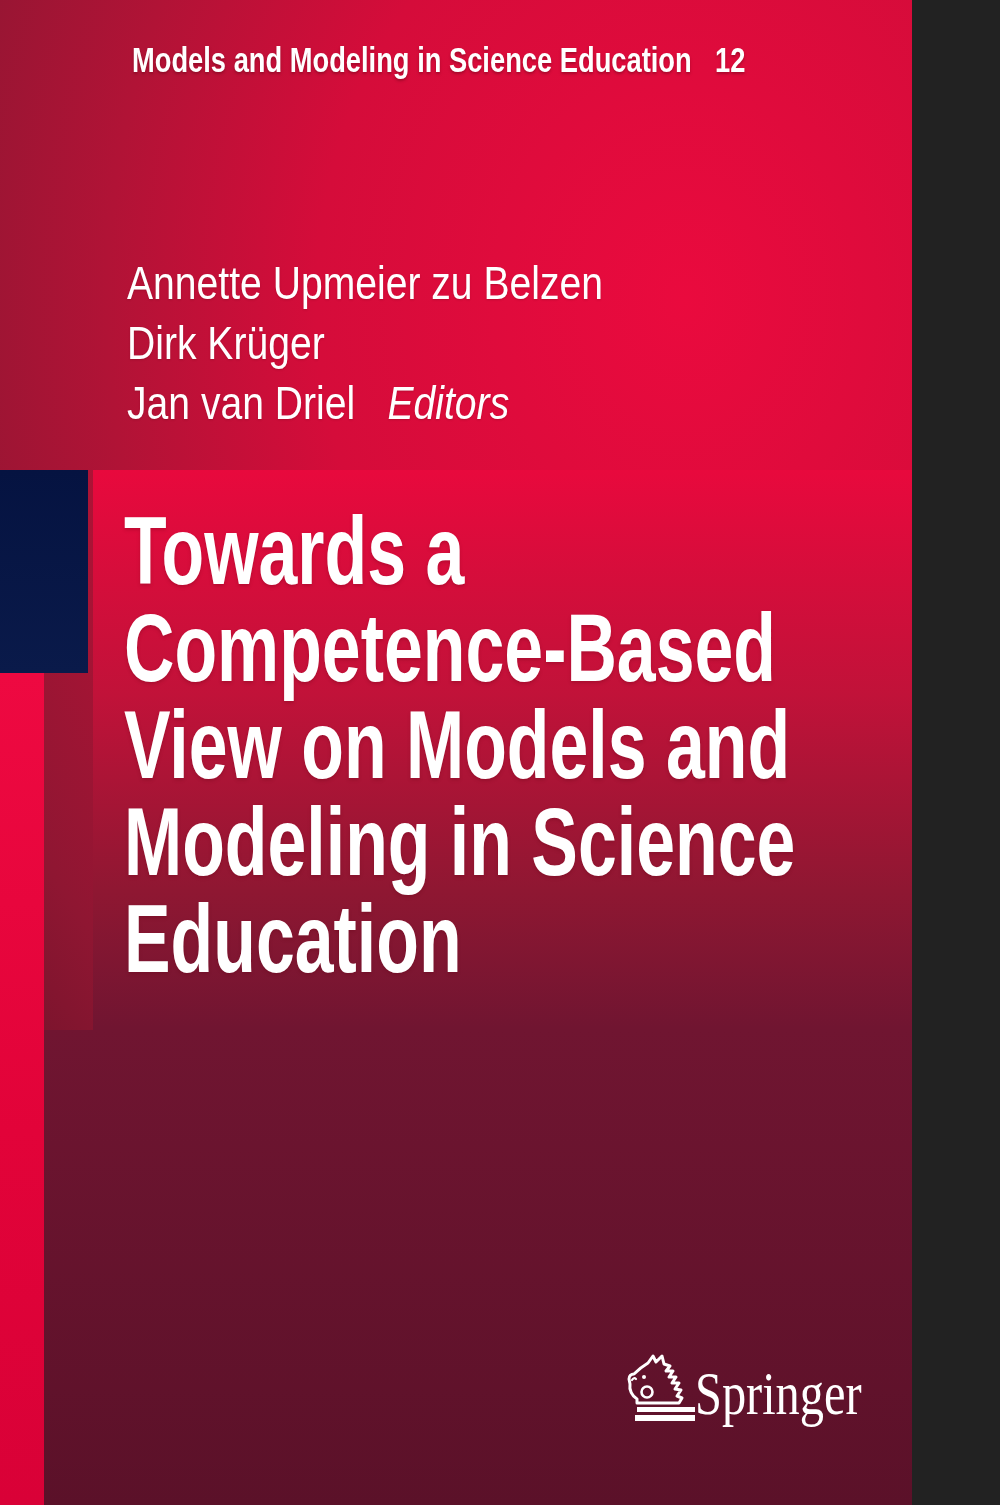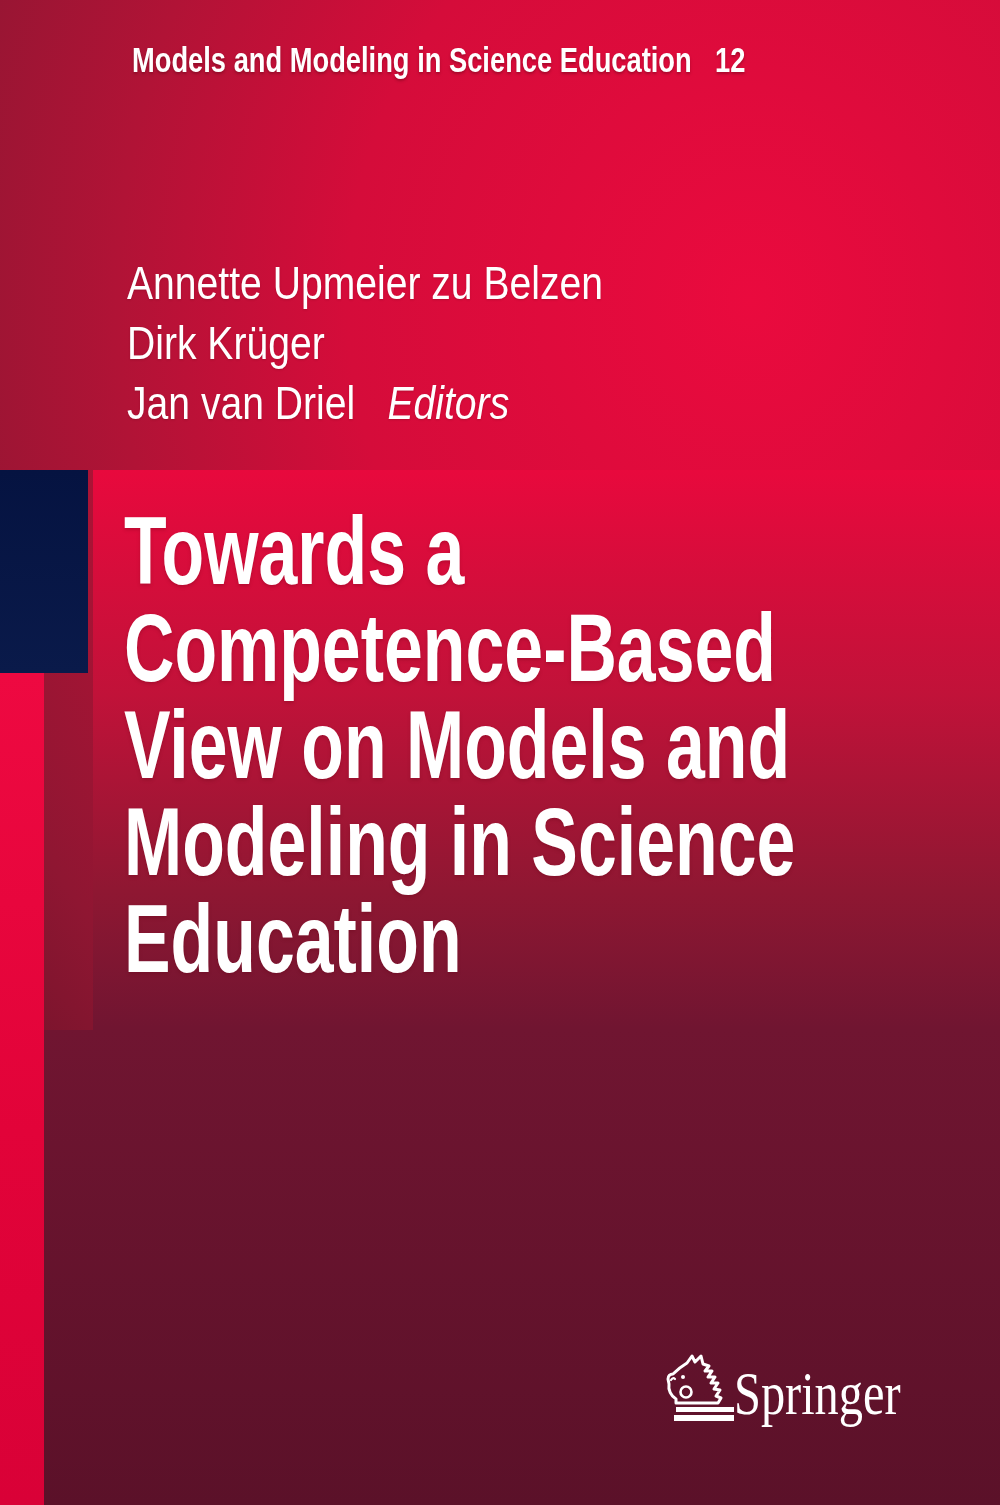--- a/index.html
+++ b/index.html
@@ -1,18 +1,18 @@
 <!DOCTYPE html>
 <html><head>
 <meta charset="utf-8">
 <style>
   html,body{margin:0;padding:0;background:#222;}
   .cover{
     position:relative;
-    width:1000px;height:1505px;
+    width:912px;height:1505px;
     overflow:hidden;
     font-family:"Liberation Sans",sans-serif;
     background:radial-gradient(115% 85% at 75% 20%,
       #ea0a3e 0%, #d50c3a 35%, #b11336 55%, #8f1632 75%, #6c1329 92%, #611228 100%);
   }
   
   .bottom-shade{
     position:absolute;left:0;right:0;top:1030px;bottom:0;
     background:linear-gradient(180deg,#701531 0%,#5b1129 100%);
   }
@@ -52,21 +52,21 @@
   .editors .role{font-style:italic;margin-left:38px;}
 
   .book-title{
     position:absolute;left:124px;top:502px;
     color:#fff;font-size:97px;line-height:97px;font-weight:700;
     transform:scaleX(0.72);transform-origin:0 0;
     white-space:nowrap;
     text-shadow:0 2px 4px rgba(90,5,20,.25);
   }
 
-  .publisher{position:absolute;left:664px;top:1353px;width:310px;height:85px;}
+  .publisher{position:absolute;left:625px;top:1353px;width:310px;height:85px;}
   .horse-icon{position:absolute;left:0;top:0;}
   .wordmark{
     position:absolute;left:70px;top:9px;
     color:#fff;font-family:"Liberation Serif",serif;
     font-size:62px;line-height:1;font-weight:400;
     transform:scaleX(0.78);transform-origin:0 0;
     white-space:nowrap;
   }
 </style>
 </head>

